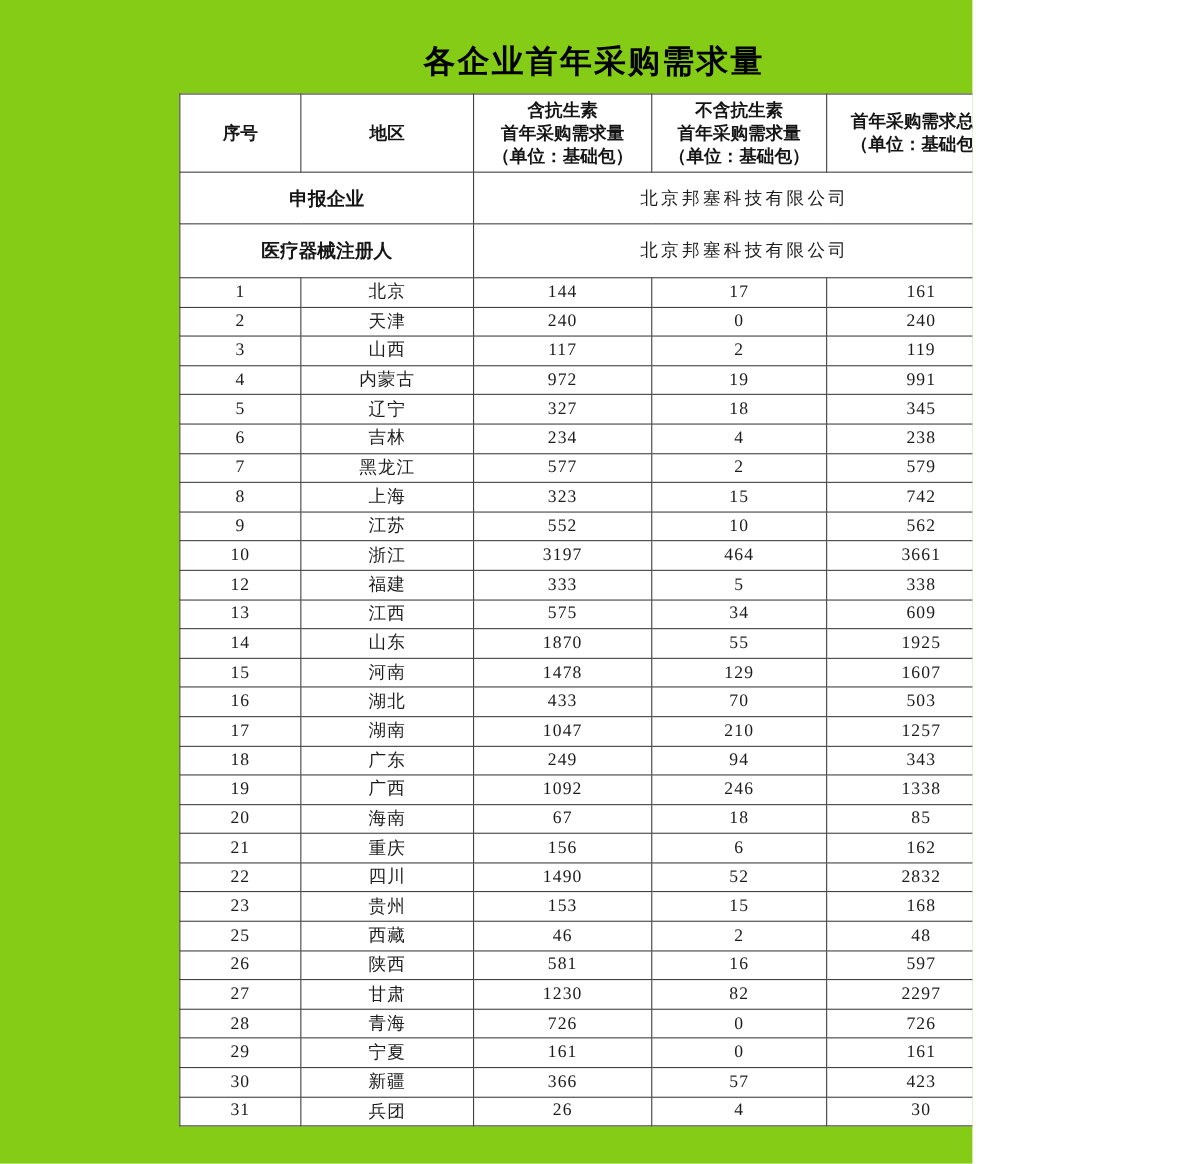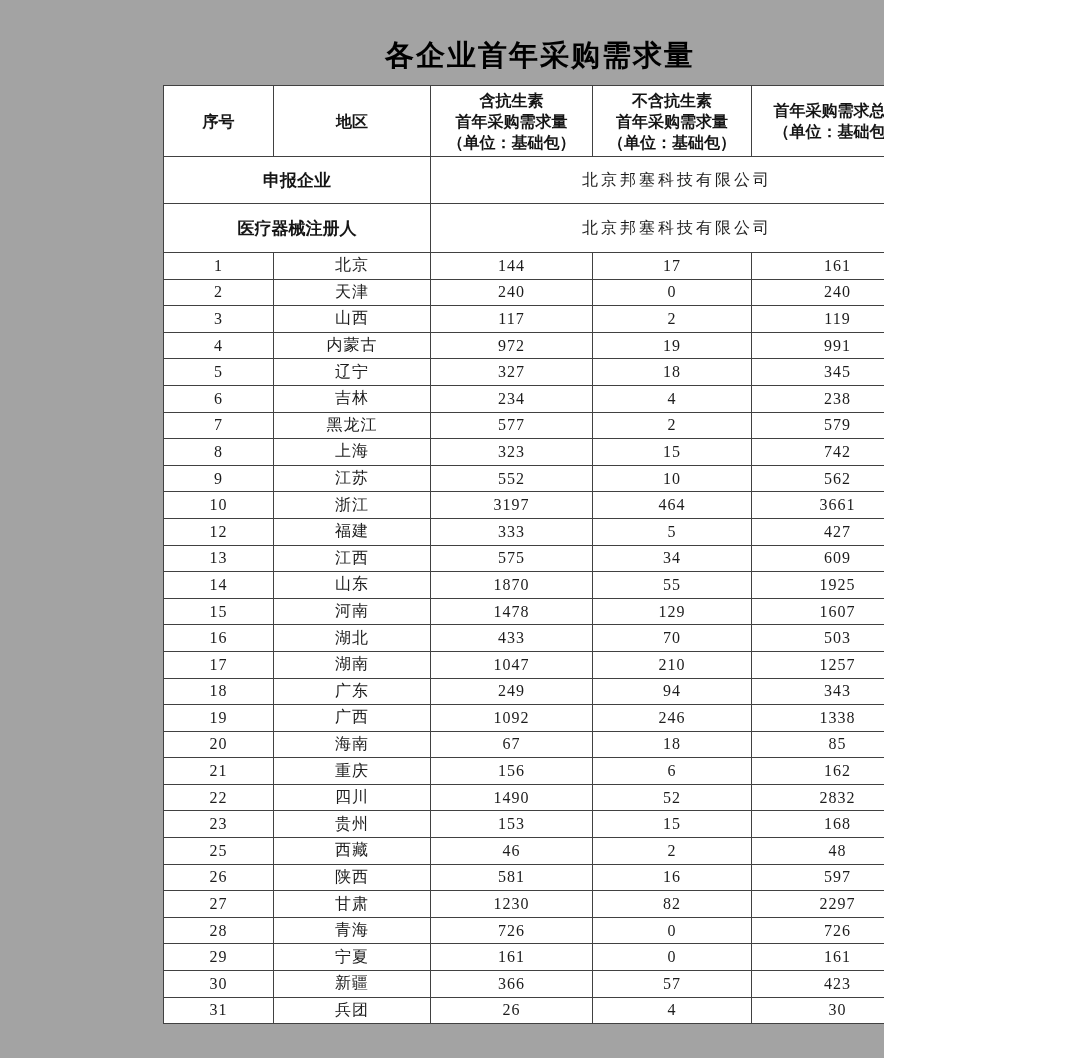--- a/index.html
+++ b/index.html
@@ -4,21 +4,21 @@
 <style>
   html, body {
     margin: 0;
     padding: 0;
     background: #ffffff;
   }
   .page {
     position: relative;
     width: 884px;
     height: 1058px;
-    background: #a3a3a3;
+    background: #84cc16;
     overflow: hidden;
     font-family: "Liberation Serif", "DejaVu Serif", serif;
     color: #1c1c1c;
   }
   .doc-title {
     position: absolute;
     top: 36px;
     left: 0;
     width: 1080px;
     text-align: center;
@@ -194,21 +194,21 @@
           <td>浙江</td>
           <td>3197</td>
           <td>464</td>
           <td>3661</td>
         </tr>
         <tr class="data-row">
           <td>12</td>
           <td>福建</td>
           <td>333</td>
           <td>5</td>
-          <td>427</td>
+          <td>338</td>
         </tr>
         <tr class="data-row">
           <td>13</td>
           <td>江西</td>
           <td>575</td>
           <td>34</td>
           <td>609</td>
         </tr>
         <tr class="data-row">
           <td>14</td>

